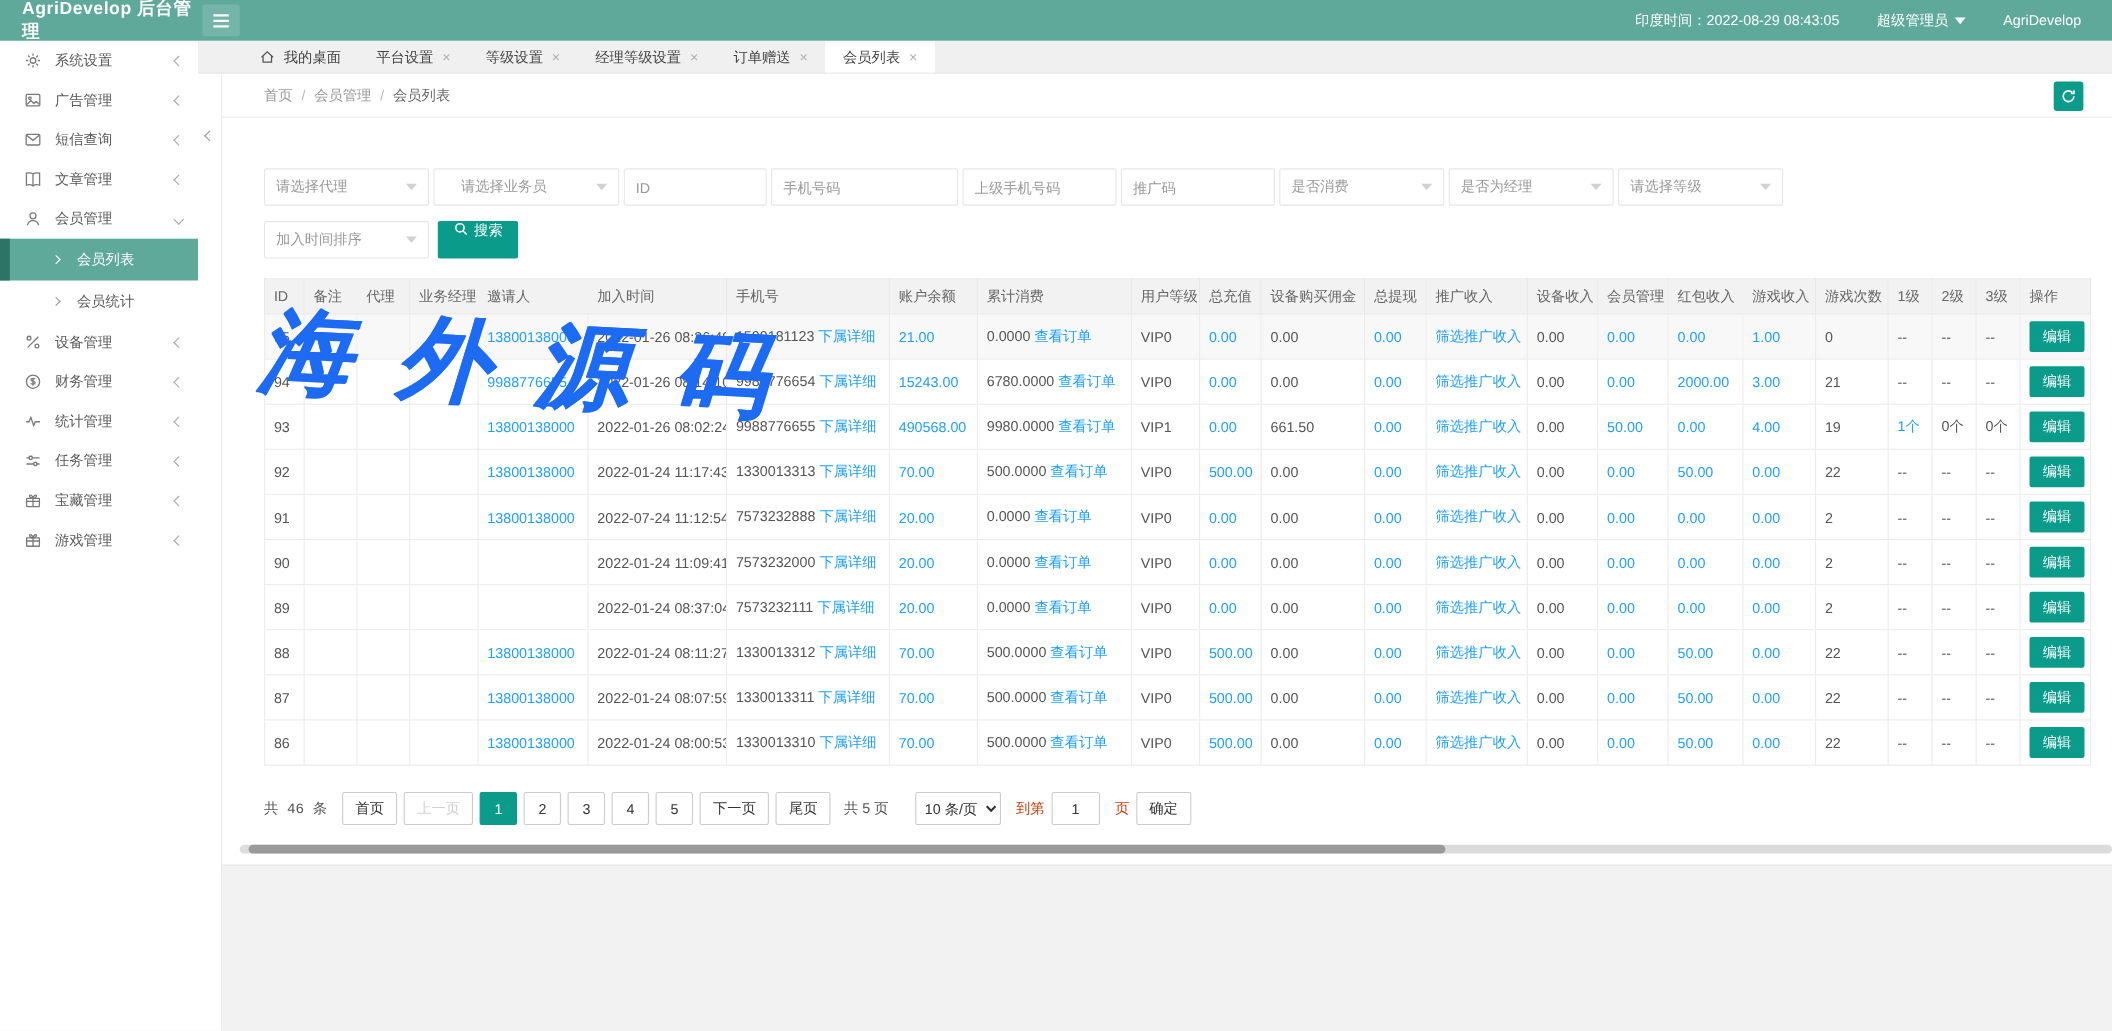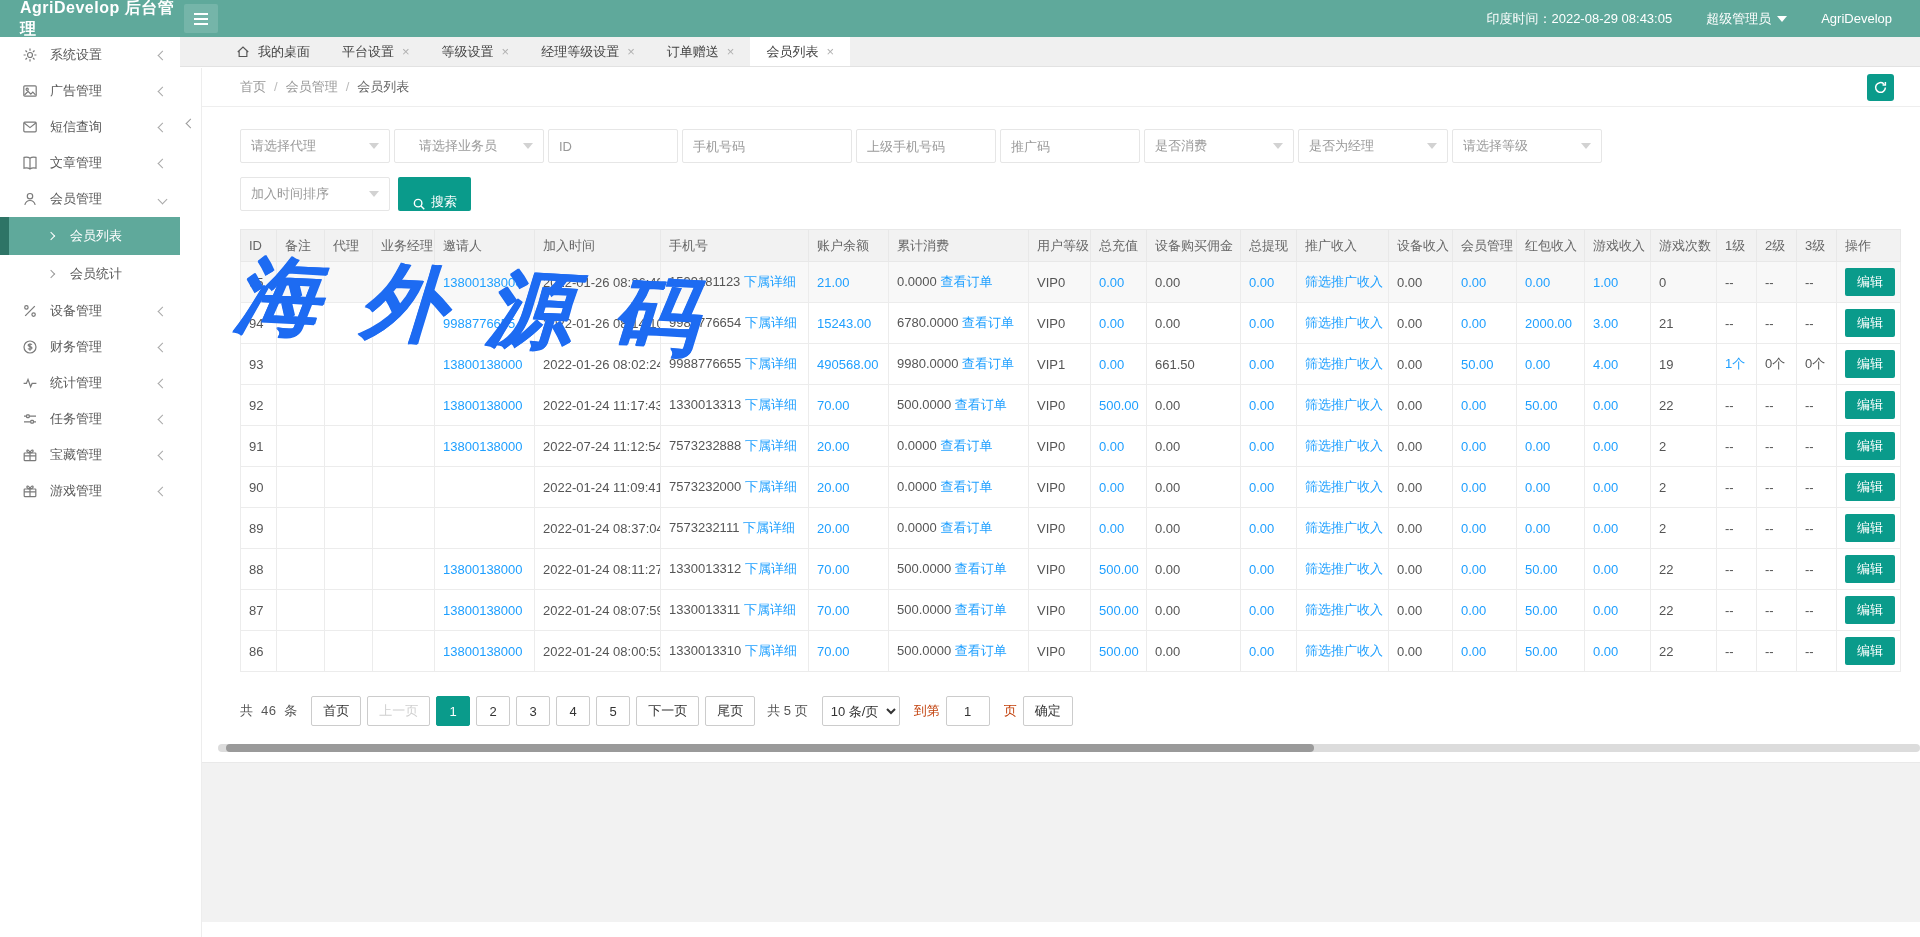--- a/index.html
+++ b/index.html
@@ -48,31 +48,31 @@
   .refresh-btn { position:absolute; right:26px; top:7px; width:27px; height:27px; background:#0a9b8b; border-radius:3px;
     display:flex; align-items:center; justify-content:center; cursor:pointer; }
   .refresh-btn svg { width:15px; height:15px; stroke:#fff; fill:none; stroke-width:1.6; }
 
   .collapse-strip { position:absolute; left:0; top:31px; bottom:0; width:22px; background:#fff; border-right:1px solid #ededed; z-index:5; }
   .collapse-strip .chev { position:absolute; left:7px; top:52px; border-color:#9a9a9a; }
 
   .content { padding:22px 20px 0 60px; background:#fff; }
 
   
-  .frow { display:flex; gap:4px; }
+  .frow { display:flex; gap:4px;margin-top:24px; }
   .frow + .frow { margin-top:14px; }
   .fsel, .finp { height:34px; border:1px solid #e6e6e6; border-radius:2px; background:#fff; display:flex; align-items:center;
     padding:0 10px; color:#999; position:relative; }
   .fsel { cursor:pointer; }
   .fsel .tri { position:absolute; right:10px; width:0; height:0; border-left:5px solid transparent; border-right:5px solid transparent;
     border-top:6px solid #d2d2d2; }
   .finp input { border:none; outline:none; width:100%; font-size:13px; color:#333; font-family:inherit; }
   .finp input::placeholder { color:#999; }
   .search-btn { height:34px; background:#0a9b8b; color:#fff; border:none; border-radius:2px; padding:0 14px;
-    display:flex; align-items:flex-end; gap:5px; font-size:13px; cursor:pointer; font-family:inherit; }
+    display:flex; align-items:flex-start; gap:5px; font-size:13px; cursor:pointer; font-family:inherit; }
   .search-btn svg { width:14px; height:14px; stroke:#fff; fill:none; stroke-width:1.6; }
 
   
   .table-wrap { margin-top:18px; position:relative; }
   table { border-collapse:collapse; table-layout:fixed; width:1660px; }
   th { height:32px; background:#f2f2f2; font-weight:normal; color:#666; text-align:left; padding:0 8px;
     border:1px solid #e8e8e8; border-top:1px solid #e8e8e8; font-size:13px; white-space:nowrap; overflow:hidden; }
   td { height:41px; padding:0 8px; border:1px solid #ececec; color:#555; font-size:13px; white-space:nowrap; overflow:hidden; background:#fff; }
   tr.hovered td { background:#f8f8f8; }
   .blue, a.tlink { color:#1e9fff; text-decoration:none; cursor:pointer; }
@@ -83,21 +83,21 @@
     z-index:10; pointer-events:none; white-space:nowrap; text-shadow:1px 0 #1d6bf2, 0 1px #1d6bf2; }
 
   
   .pager { margin-top:24px; display:flex; align-items:center; gap:6px; color:#555; }
   .pager .total-txt { margin-right:8px;font-family:Liberation Mono, monospace; }
   .pg-btn { min-width:34px; height:30px; border:1px solid #ccc; background:#fff; border-radius:2px; padding:0 11px;
     display:flex; align-items:center; justify-content:center; cursor:pointer; color:#333; font-size:13px; font-family:inherit; }
   .pg-btn.disabled { color:#d0d0d0; cursor:default; }
   .pg-btn.active { background:#0a9b8b; border-color:#0a9b8b; color:#fff; }
   .pager select { height:30px; border:1px solid #ccc; border-radius:2px; background:#fff; font-size:13px; padding:0 4px;
-    font-family:inherit; color:#333; margin-left:8px; }
+    font-family:inherit; color:#333; margin-left:18px; }
   .pager .goto-lbl { color:#c2410c; margin-left:8px; }
   .pager .goto-input { width:44px; height:30px; border:1px solid #ccc; border-radius:2px; text-align:center; font-size:13px;
     font-family:inherit; color:#333; }
   .pager .pg-txt { margin-left:6px; }
 
   .hscroll { margin:18px 0 0 -22px; height:8px; width:1702px; background:#dcdcdc; border-radius:4px; position:relative; }
   .hscroll .thumb { position:absolute; left:8px; top:0; height:8px; width:1088px; background:#9a9a9a; border-radius:4px; cursor:grab; }
   .below { height:160px; background:#f2f2f2; margin:10px -20px 0 -60px; border-top:1px solid #e9e9e9; }
 </style>
 </head>
@@ -282,21 +282,21 @@
   <div class="collapse-strip">
     <span class="chev left"></span>
   </div>
 
   <div class="content">
     <div class="frow" id="filter-row1">
         <div class="fsel" style="width: 150px;">
           <span>请选择代理</span>
           <span class="tri"></span>
         </div>
-        <div class="fsel" style="width: 150px; padding-left: 24px;">
+        <div class="fsel" style="width: 169px; padding-left: 24px;">
           <span>请选择业务员</span>
           <span class="tri"></span>
         </div>
         <div class="finp" style="width: 130px;">
           <input placeholder="ID" style="">
         </div>
         <div class="finp" style="width: 170px;">
           <input placeholder="手机号码" style="">
         </div>
         <div class="finp" style="width: 140px;">

